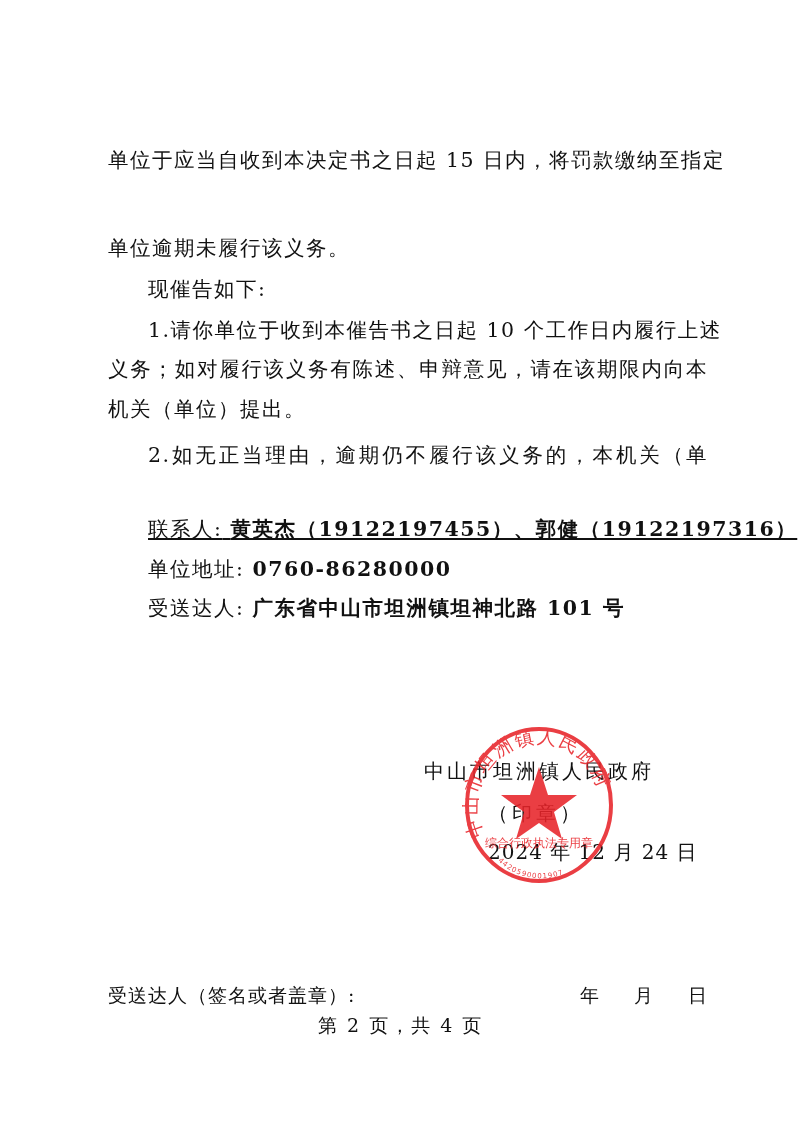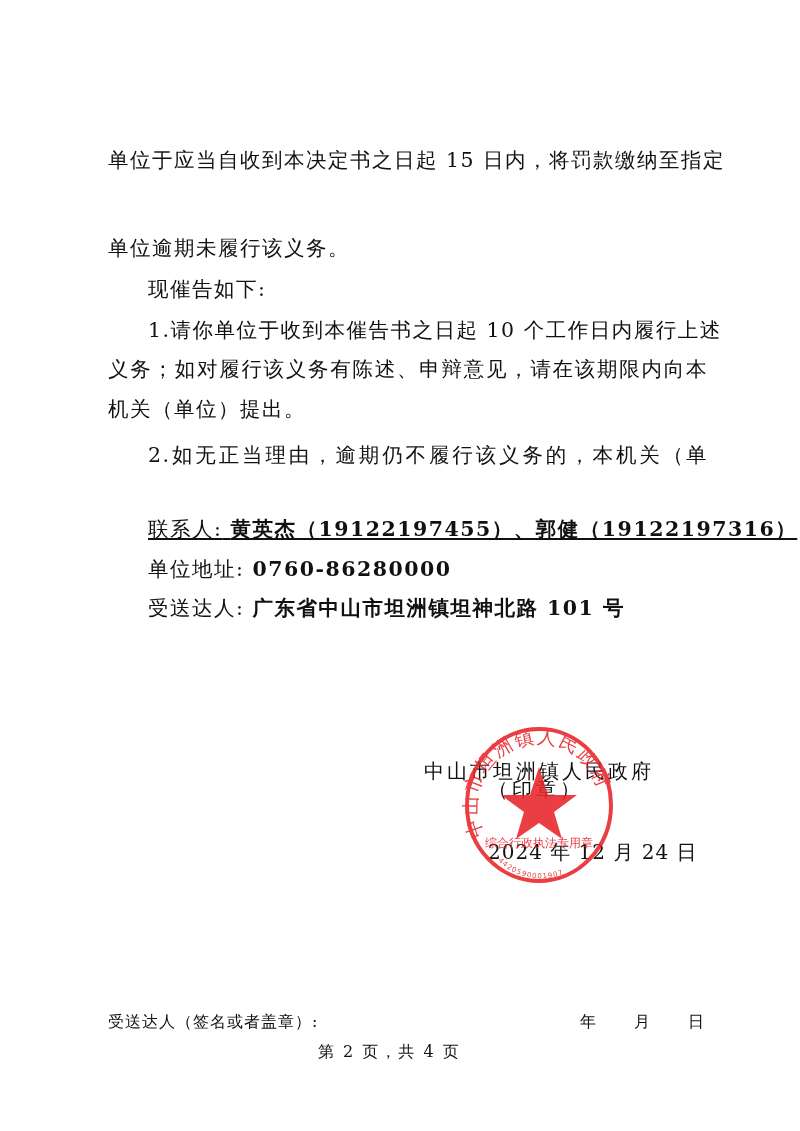--- a/index.html
+++ b/index.html
@@ -45,24 +45,23 @@
       position: absolute;
       left: 462px;
       top: 715px;
       width: 154px;
       height: 170px;
       opacity: 0.88;
       pointer-events: none;
     }
     .footer-line {
       position: absolute;
-      font-size: 16px;
+      font-size: 19px;
       line-height: 24px;
       white-space: nowrap;
-      margin-top: 27px;
     }
   </style>
 </head>
 <body>
 
 <div class="page">
 
   <div class="line justify" style="top:148px;">单位于应当自收到本决定书之日起 15 日内，将罚款缴纳至指定</div>
   <div class="line" style="top:236px;">单位逾期未履行该义务。</div>
 
@@ -81,21 +80,21 @@
   <div class="line indent" style="top:557px;">
     <span>单位地址:</span>
     <span class="bold">0760-86280000</span>
   </div>
   <div class="line indent" style="top:596px;">
     <span>受送达人:</span>
     <span class="bold">广东省中山市坦洲镇坦神北路 101 号</span>
   </div>
 
   <div class="sig" style="left:424px; top:759px; letter-spacing:3px;">中山市坦洲镇人民政府</div>
-  <div class="sig" style="left:488px; top:777px; letter-spacing:4px;font-family:Liberation Serif, serif;">（印章）</div>
+  <div class="sig" style="left:488px; top:801px; letter-spacing:4px;font-family:Liberation Serif, serif;">（印章）</div>
   <div class="sig" style="left:488px; top:840px; letter-spacing:1px;">2024 年 12 月 24 日</div>
 
   <svg class="seal" viewBox="0 0 154 170">
     <defs>
       <path id="sealArcTop" d="M 22 120 A 62 62 0 1 1 136 108" fill="none"></path>
       <path id="sealArcBottom" d="M 36 146 A 62 62 0 0 0 122 146" fill="none"></path>
     </defs>
     <ellipse cx="77" cy="90" rx="72" ry="76" fill="none" stroke="#e8242a" stroke-width="4"></ellipse>
     <text font-family="DejaVu Sans, sans-serif" font-size="19" fill="#e8242a" letter-spacing="2">
       <textPath href="#sealArcTop">中山市坦洲镇人民政府</textPath>

